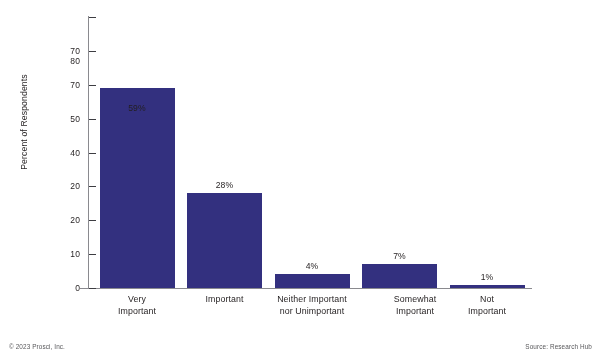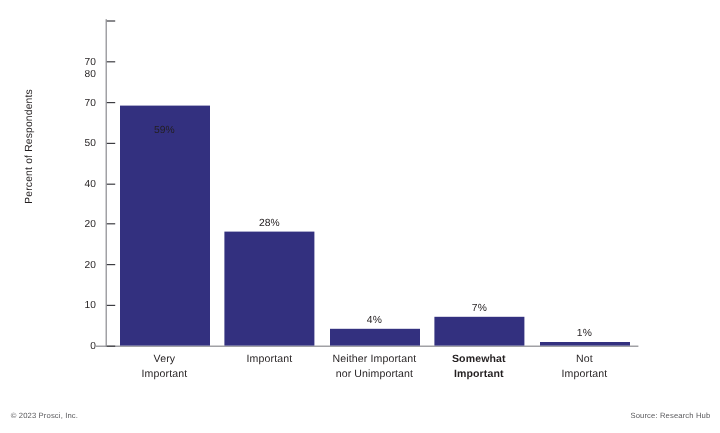--- a/index.html
+++ b/index.html
@@ -192,21 +192,21 @@
       <span>Important</span>
     </div>
     <div class="bar" style="left: 274.5px; width: 75px; height: 13.55px; top: 274.45px; bottom: auto; position: absolute; background: rgb(51, 48, 127);"></div>
     <div class="bar-value" style="left: 282px; width: 60px; top: 261.45px;">4%</div>
     <div class="cat-label" style="left: 264px; width: 96px; top: 294px;">
       <span>Neither Important</span>
       <span>nor Unimportant</span>
     </div>
     <div class="bar" style="left: 362px; width: 75px; height: 23.7125px; top: 264.288px; bottom: auto; position: absolute; background: rgb(51, 48, 127);"></div>
     <div class="bar-value" style="left: 369.5px; width: 60px; top: 251.287px;">7%</div>
-    <div class="cat-label" style="left: 351px; width: 96px; top: 294px; font-weight: bold;">
+    <div class="cat-label" style="left: 367px; width: 96px; top: 294px;">
       <span>Somewhat</span>
       <span>Important</span>
     </div>
     <div class="bar" style="left: 449.5px; width: 75px; height: 3.3875px; top: 284.613px; bottom: auto; position: absolute; background: rgb(51, 48, 127);"></div>
     <div class="bar-value" style="left: 457px; width: 60px; top: 271.613px;">1%</div>
     <div class="cat-label" style="left: 439px; width: 96px; top: 294px;">
       <span>Not</span>
       <span>Important</span>
     </div>
   </div>

